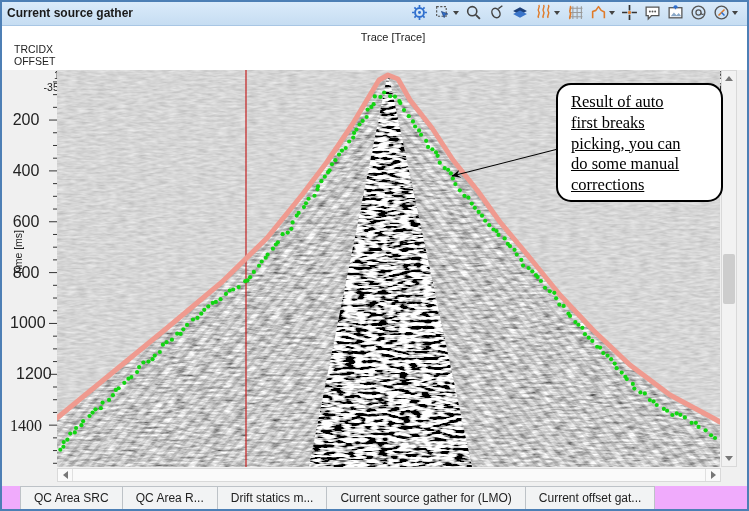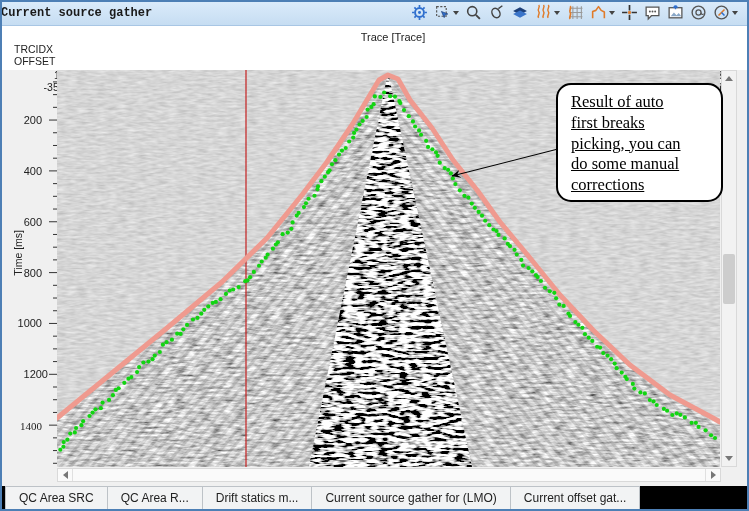--- a/index.html
+++ b/index.html
@@ -2,58 +2,58 @@
 <html><head>
 <meta charset="utf-8">
 <style>
   html,body{margin:0;padding:0;background:#e8e8e8;font-family:"Liberation Sans",sans-serif;}
   .window{position:relative;width:749px;height:511px;background:#f0f0f0;overflow:hidden;}
   .win-border{position:absolute;inset:0;border:2px solid #4d7fb5;pointer-events:none;z-index:50;}
   
   .titlebar{position:absolute;left:0;top:0;width:749px;height:26px;
     background:linear-gradient(#dcecfb,#c6ddf2);border-bottom:1px solid #a8c6e4;
     display:flex;align-items:center;box-sizing:border-box;}
-  .title-text{font-size:12px;font-weight:bold;color:#1a1a1a;padding-left:1px;font-family:Liberation Mono, monospace;}
+  .title-text{font-size:12px;font-weight:bold;color:#1a1a1a;padding-left:7px;}
   .tb-icons{margin-left:auto;display:flex;align-items:center;gap:4px;padding-right:10px;}
   .tb-btn{display:flex;align-items:center;gap:1px;padding:1px;cursor:pointer;}
   .tb-btn svg{display:block;}
   .caret{width:0;height:0;border-left:3.5px solid transparent;border-right:3.5px solid transparent;border-top:4px solid #444;margin-left:1px;}
   
   .header-area{position:absolute;left:0;top:26px;width:749px;height:44px;background:#ffffff;}
   .trace-title{position:absolute;left:330px;top:5px;width:126px;text-align:center;font-size:11px;color:#222;}
   .hdr-row-label{position:absolute;left:14px;font-size:10.5px;color:#222;}
   .hdr-val{position:absolute;font-size:10.5px;color:#222;transform:translateX(-50%);white-space:nowrap;}
   .hdr-val.overlap{transform:translateX(-62%) scaleX(0.72);letter-spacing:-1px;text-decoration:line-through;text-decoration-color:#666;}
   .ruler-svg{position:absolute;left:57px;top:58px;}
   
   .time-label{position:absolute;left:12px;top:230px;font-size:10.5px;color:#222;
     writing-mode:vertical-rl;transform:rotate(180deg);}
-  .time-tick-label{position:absolute;width:32px;text-align:right;font-size:11px;color:#222;transform:translateY(-50%);}
+  .time-tick-label{position:absolute;width:32px;text-align:center;font-size:16px;color:#222;transform:translateY(-50%);}
   .time-axis-svg{position:absolute;left:45px;top:70px;}
   
   .plot-wrap{position:absolute;left:57px;top:70px;width:663px;height:397px;background:#a8a8a8;cursor:crosshair;}
   
   .callout{position:absolute;left:556px;top:83px;width:167px;height:119px;background:#ffffff;
     border:2px solid #000;border-radius:15px;box-sizing:border-box;padding:7px 6px 6px 13px;z-index:20;text-decoration:underline;}
   .callout-text{font-family:"Liberation Serif","DejaVu Serif",serif;font-size:16.5px;line-height:1.26;color:#000;white-space:pre-line;}
   
   .vscroll{position:absolute;left:721px;top:70px;width:16px;height:397px;background:#f2f2f2;border:1px solid #d9d9d9;box-sizing:border-box;}
   .vscroll .btn{position:absolute;left:0;width:14px;height:15px;display:flex;align-items:center;justify-content:center;cursor:pointer;}
   .tri-up{width:0;height:0;border-left:4px solid transparent;border-right:4px solid transparent;border-bottom:5px solid #777;}
   .tri-down{width:0;height:0;border-left:4px solid transparent;border-right:4px solid transparent;border-top:5px solid #777;}
   .tri-left{width:0;height:0;border-top:4px solid transparent;border-bottom:4px solid transparent;border-right:5px solid #777;}
   .tri-right{width:0;height:0;border-top:4px solid transparent;border-bottom:4px solid transparent;border-left:5px solid #777;}
   .vthumb{position:absolute;left:1px;top:183px;width:12px;height:50px;background:#cdcdcd;border-radius:2px;cursor:grab;}
   .hscroll{position:absolute;left:57px;top:468px;width:664px;height:14px;background:#fafafa;border:1px solid #d9d9d9;box-sizing:border-box;}
   .hscroll .btn{position:absolute;top:0;width:14px;height:12px;display:flex;align-items:center;justify-content:center;cursor:pointer;}
   .hscroll .btn.left{left:0;border-right:1px solid #e0e0e0;}
   .hscroll .btn.right{right:0;border-left:1px solid #e0e0e0;}
   
-  .tabbar{position:absolute;left:0;top:486px;width:749px;height:25px;background:#000000;
-    display:flex;align-items:flex-start;padding-left:5px;box-sizing:border-box;}
+  .tabbar{position:absolute;left:0;top:486px;width:749px;height:25px;background:#f0abfc;
+    display:flex;align-items:flex-start;padding-left:20px;box-sizing:border-box;}
   .tab{height:22px;line-height:22px;padding:0 13px;font-size:12px;color:#222;background:#f2f3f4;
     border:1px solid #bdc2c7;margin-left:-1px;white-space:nowrap;cursor:pointer;}
   .tab:first-child{margin-left:0;}
 </style>
 </head>
 <body>
 
 <div class="window">
 
   <div class="titlebar">

